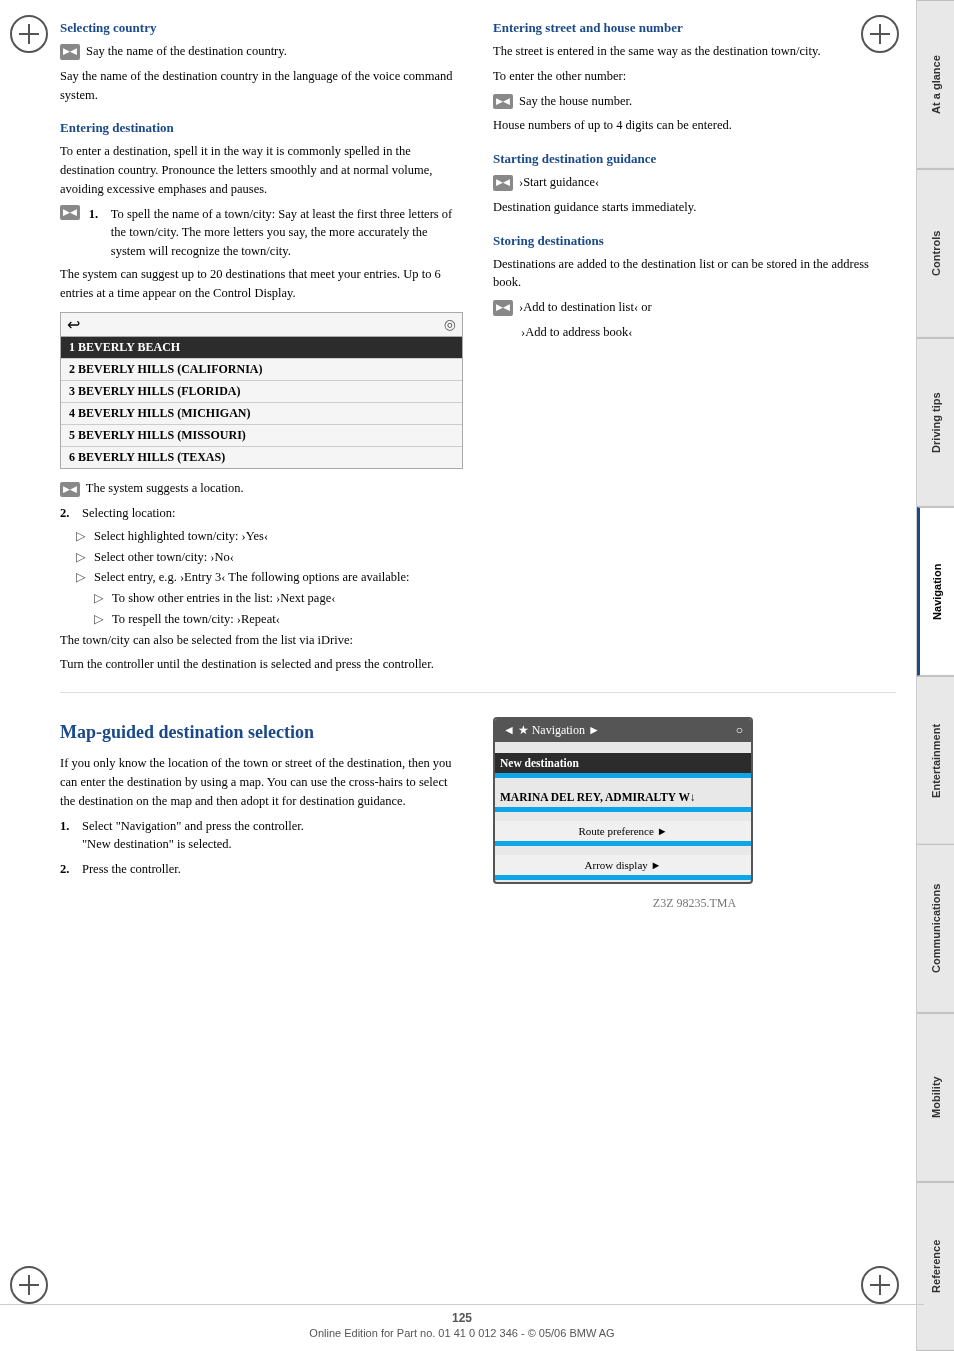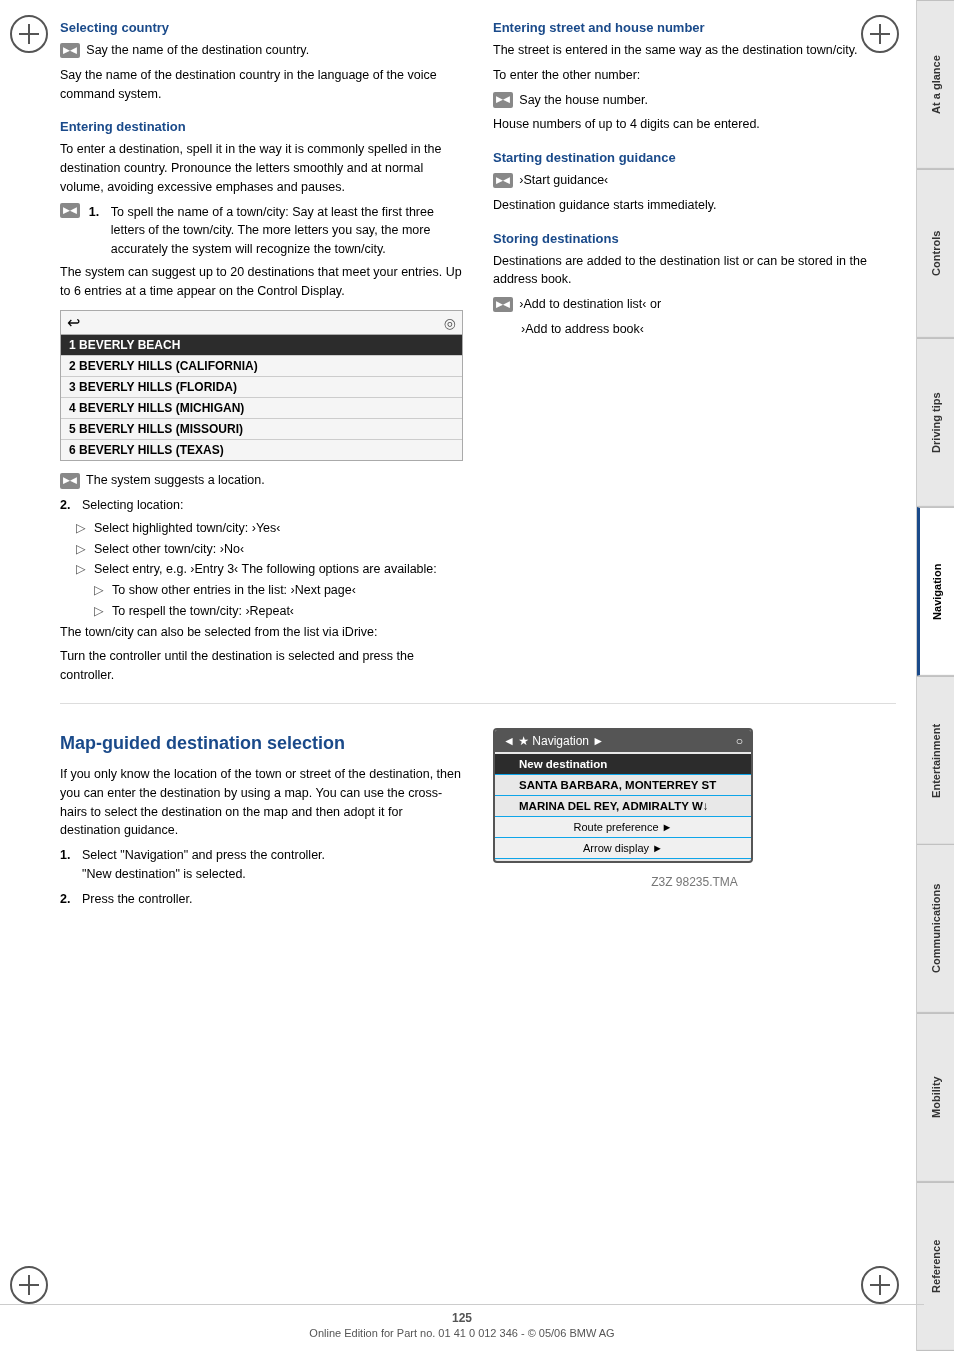--- a/index.html
+++ b/index.html
@@ -89,20 +89,21 @@
       position: absolute;
       width: 60%;
       height: 2px;
       background: #555;
     }
 
     
     .two-col {
       display: flex;
       gap: 30px;
+      font-family: Liberation Serif, serif;
     }
     .col-left {
       flex: 1;
     }
     .col-right {
       flex: 1;
     }
 
     
     .section-heading {
@@ -213,25 +214,26 @@
       padding: 4px 8px;
       display: flex;
       align-items: center;
       justify-content: space-between;
       font-size: 12px;
     }
     .nav-display-body {
       padding: 2px 0;
     }
     .nav-display-row {
-      padding: 4px 24px;
+      padding: 4px 5px;
       font-size: 11.5px;
       font-weight: bold;
-      border-bottom: 1px solid #0ea5e9;
+      border-bottom: 5px solid #0ea5e9;
       color: #000;
+      margin-top: 9px;
     }
     .nav-display-row.highlight {
       background: #2c2c2c;
       color: #fff;
     }
     .nav-display-row.light {
       background: #f0f0f0;
       font-weight: normal;
       font-size: 11px;
       text-align: center;
@@ -473,21 +475,20 @@
 
     <div class="col-right">
 
       <div class="nav-display-box">
         <div class="nav-display-header">
           <span>◄ ★ Navigation ►</span>
           <span>○</span>
         </div>
         <div class="nav-display-body">
           <div class="nav-display-row highlight">New destination</div>
-          <div class="nav-display-row">SANTA BARBARA, MONTERREY ST</div>
           <div class="nav-display-row">MARINA DEL REY, ADMIRALTY W↓</div>
           <div class="nav-display-row light">Route preference ►</div>
           <div class="nav-display-row light">Arrow display ►</div>
         </div>
       </div>
       <div class="img-caption">Z3Z 98235.TMA</div>
     </div>
 
   </div>
 

